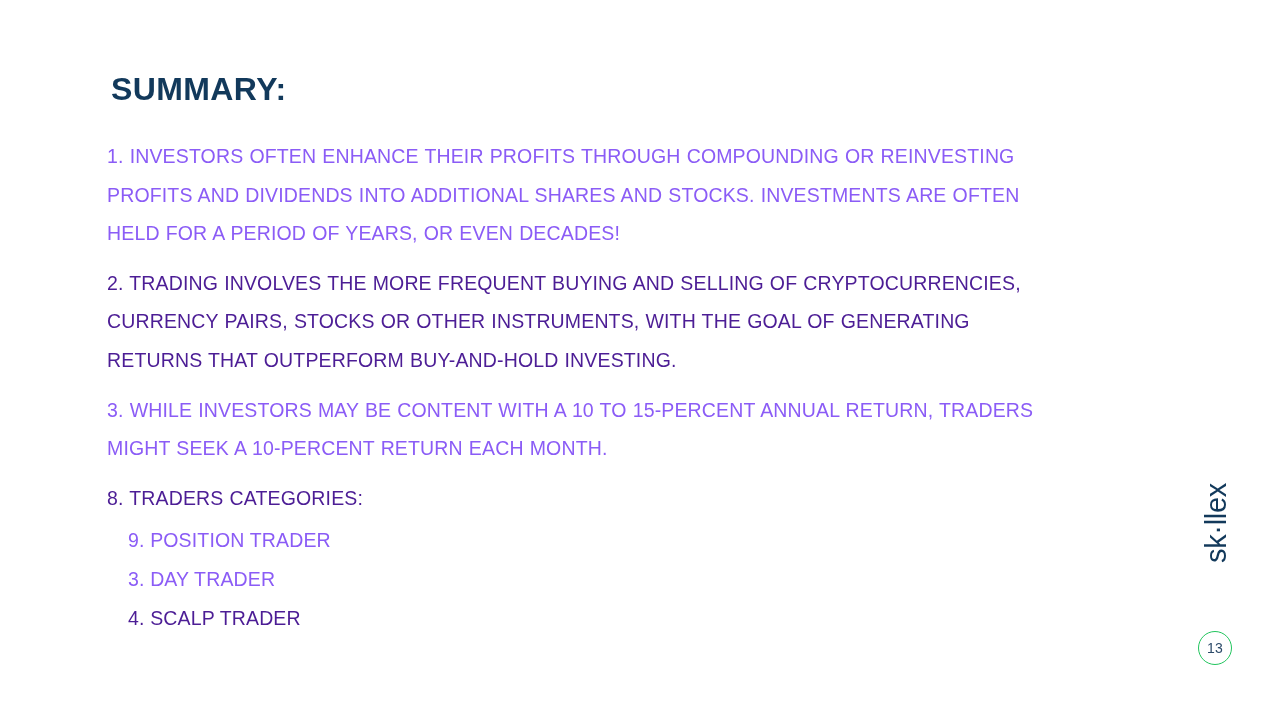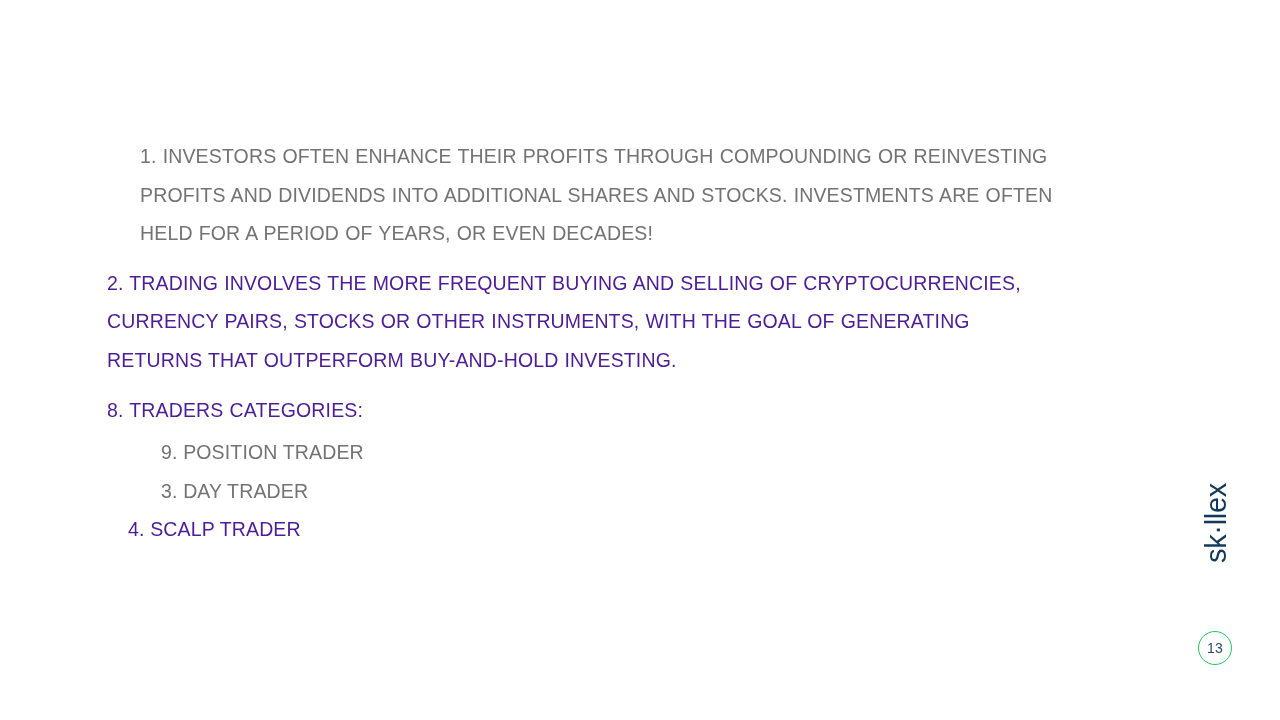--- a/index.html
+++ b/index.html
@@ -45,21 +45,21 @@
     font-size: 19.5px;
     font-weight: 400;
     line-height: 38.6px;
     letter-spacing: 0.15px;
     margin: 0 0 11px 0;
     text-align: left;
     word-spacing: 0.5px;
   }
   .para:last-child { margin-bottom: 0; }
 
-  .tone-light { color: #737373; margin-left: 33px; }
+  .tone-light { color: #8b5cf6; }
   .tone-dark  { color: #4c1d95; }
 
   
   .para.p1 { width: 960px; }
   .para.p2 { width: 950px; }
   .para.p3 { width: 975px; }
 
   .para.p4 {
     margin-bottom: 4px;
   }
@@ -119,27 +119,29 @@
     color: #2c4a69;
     line-height: 1;
     letter-spacing: 0.2px;
   }
 </style>
 </head>
 <body>
 
 <div class="slide">
 
+  <div class="slide-title">SUMMARY:</div>
 
   <div class="content">
 
     <p class="para p1 tone-light">1. INVESTORS OFTEN ENHANCE THEIR PROFITS THROUGH COMPOUNDING OR REINVESTING PROFITS AND DIVIDENDS INTO ADDITIONAL SHARES AND STOCKS. INVESTMENTS ARE OFTEN HELD FOR A PERIOD OF YEARS, OR EVEN DECADES!</p>
 
     <p class="para p2 tone-dark">2. TRADING INVOLVES THE MORE FREQUENT BUYING AND SELLING OF CRYPTOCURRENCIES, CURRENCY PAIRS, STOCKS OR OTHER INSTRUMENTS, WITH THE GOAL OF GENERATING RETURNS THAT OUTPERFORM BUY-AND-HOLD INVESTING.</p>
 
+    <p class="para p3 tone-light">3. WHILE INVESTORS MAY BE CONTENT WITH A 10 TO 15-PERCENT ANNUAL RETURN, TRADERS MIGHT SEEK A 10-PERCENT RETURN EACH MONTH.</p>
 
     <p class="para p4 tone-dark">8. TRADERS CATEGORIES:</p>
 
     <ul class="sublist">
       <li class="sublist-item tone-light">9. POSITION TRADER</li>
       <li class="sublist-item tone-light">3. DAY TRADER</li>
       <li class="sublist-item tone-dark">4. SCALP TRADER</li>
     </ul>
 
   </div>

